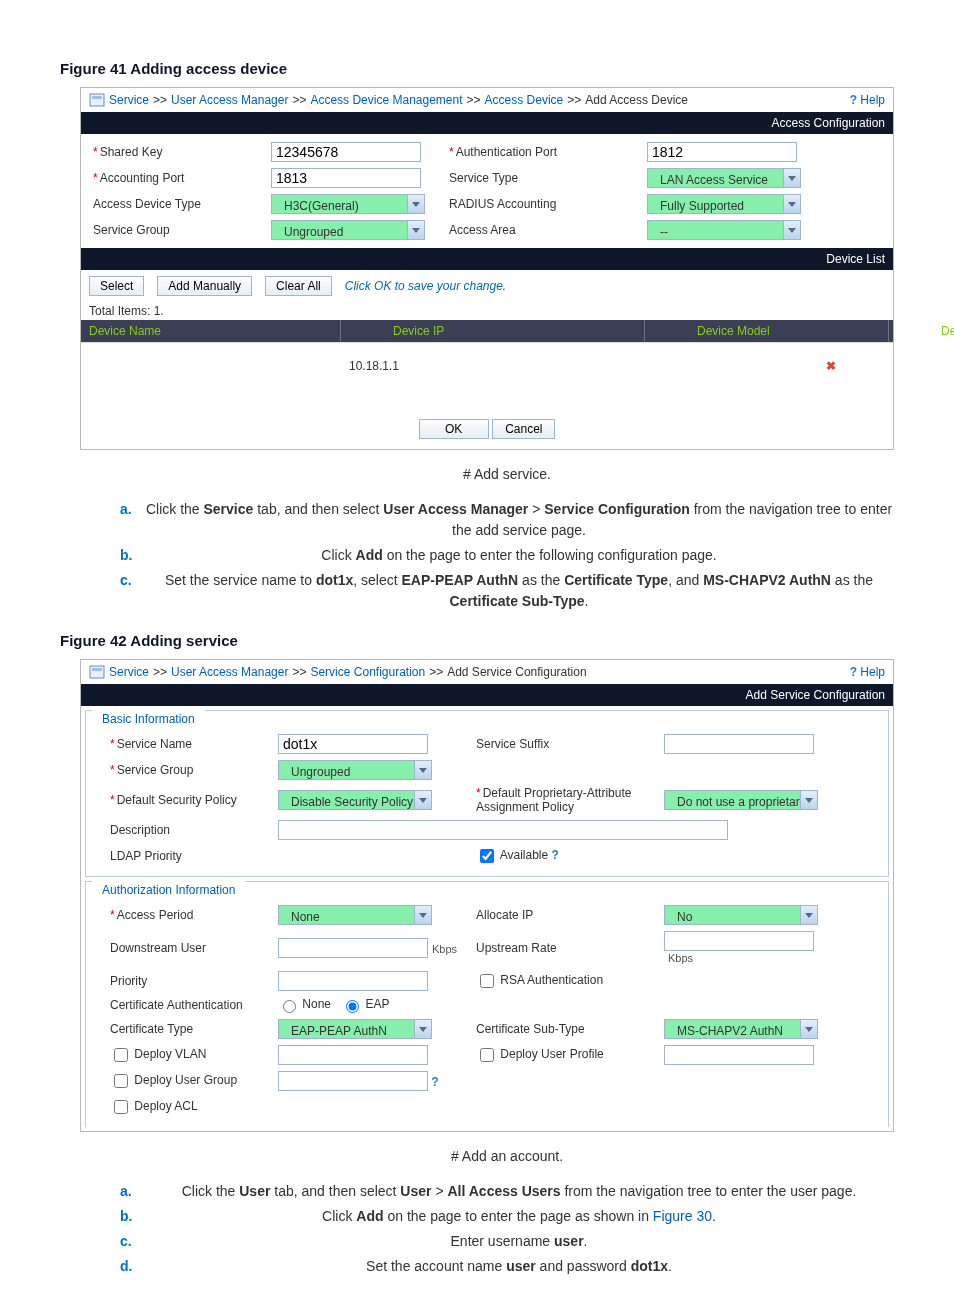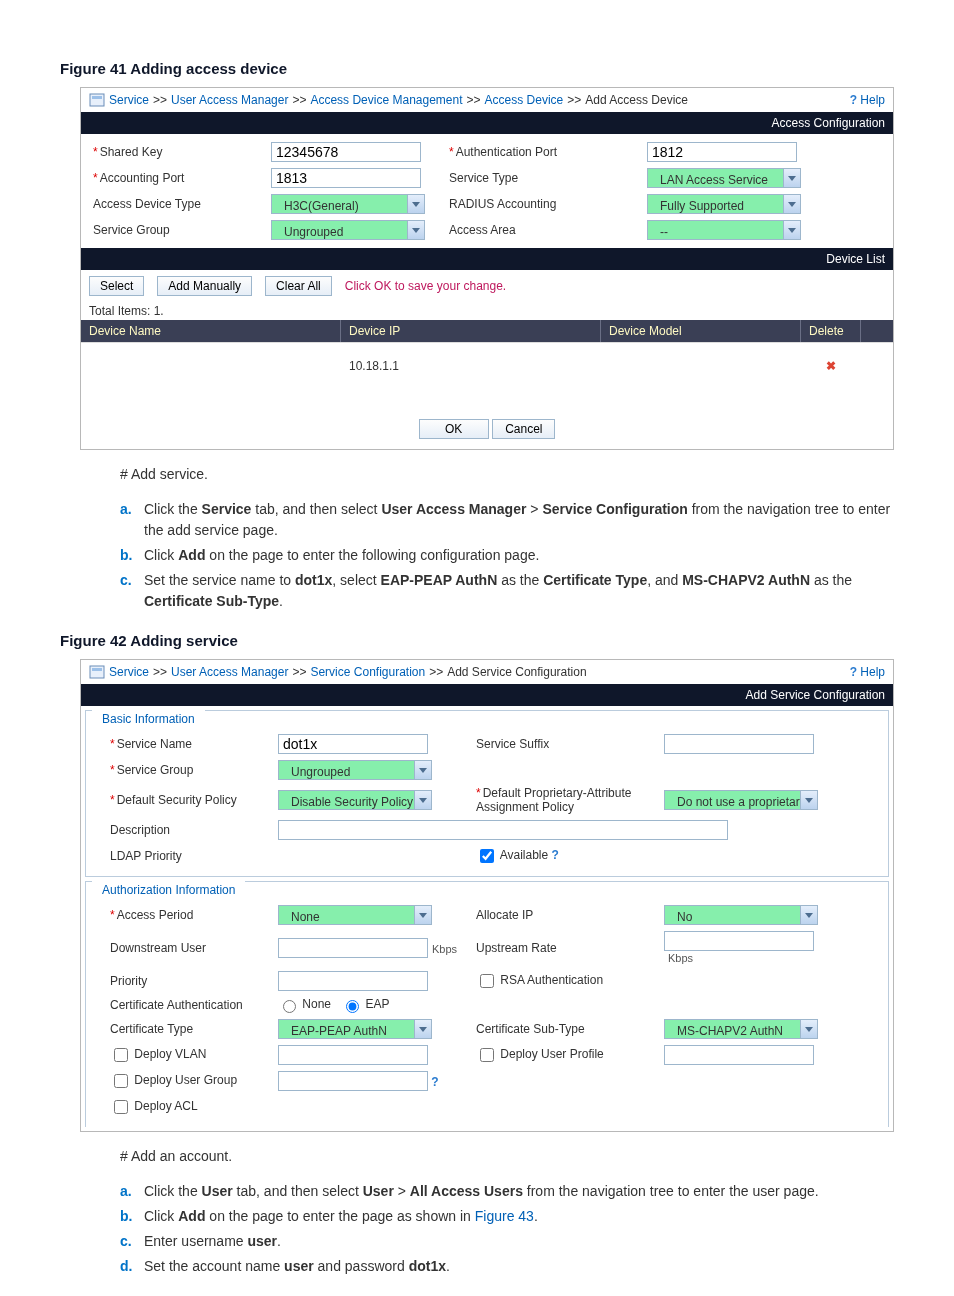--- a/index.html
+++ b/index.html
@@ -94,40 +94,41 @@
     height: 20px;
     cursor: pointer;
   }
   .toolbar {
     padding: 6px 8px;
     font-size: 12px;
     display: flex;
     align-items: center;
     gap: 13px;
   }
-  .toolbar .hint { color: #be185d; }
+  .toolbar .hint { color: #0369a1; font-style: italic; }
   .totals { padding: 2px 8px; font-size: 12px; }
   .table-head {
     display: grid;
     grid-template-columns: 260px 260px 200px 60px;
     background: #3a3f55;
-    color: #fef9c3;
-    font-size: 12px;
+    color: #84cc16;
+    font-size: 12px;
+    gap: 44px;
   }
   .table-head > div { padding: 4px 8px; border-right: 1px solid #6a6f85; }
   .table-row {
     display: grid;
     grid-template-columns: 260px 260px 200px 60px;
     font-size: 12px;
     border-top: 1px solid #ddd;
   }
   .table-row > div { padding: 16px 8px; }
   .delete-x { color: #d43; font-weight: bold; text-align: center; }
   .btn-row { text-align: center; padding: 30px 0 10px 0; }
-  .doc-text { margin-left: 60px; font-size: 14px; line-height: 1.5; }
+  .doc-text { margin-left: 60px; font-size: 14px; line-height: 1.5; text-align: center; }
   .doc-text ol { list-style: none; padding-left: 0; }
   .doc-text ol li { margin: 4px 0; padding-left: 24px; position: relative; }
   .doc-text ol li .bullet { position: absolute; left: 0; color: #0073c8; font-weight: bold; }
   .doc-text b { font-weight: bold; }
   .fieldset {
     border: 1px solid #bcd;
     margin: 4px;
     padding: 0;
   }
   .fieldset-title {
@@ -387,21 +388,21 @@
   </div>
 </div>
 
 <div class="doc-text">
   <p># Add an account.</p>
   <ol>
     <li><span class="bullet">a.</span>
       <span>Click the </span><b>User</b><span> tab, and then select </span><b>User</b><span> &gt; </span><b>All Access Users</b><span> from the navigation tree to enter the user page.</span>
     </li>
     <li><span class="bullet">b.</span>
-      <span>Click </span><b>Add</b><span> on the page to enter the page as shown in </span><span class="link-txt">Figure 43</span><span>.</span>
+      <span>Click </span><b>Add</b><span> on the page to enter the page as shown in </span><span class="link-txt">Figure 30</span><span>.</span>
     </li>
     <li><span class="bullet">c.</span>
       <span>Enter username </span><b>user</b><span>.</span>
     </li>
     <li><span class="bullet">d.</span>
       <span>Set the account name </span><b>user</b><span> and password </span><b>dot1x</b><span>.</span>
     </li>
   </ol>
 </div>
 

